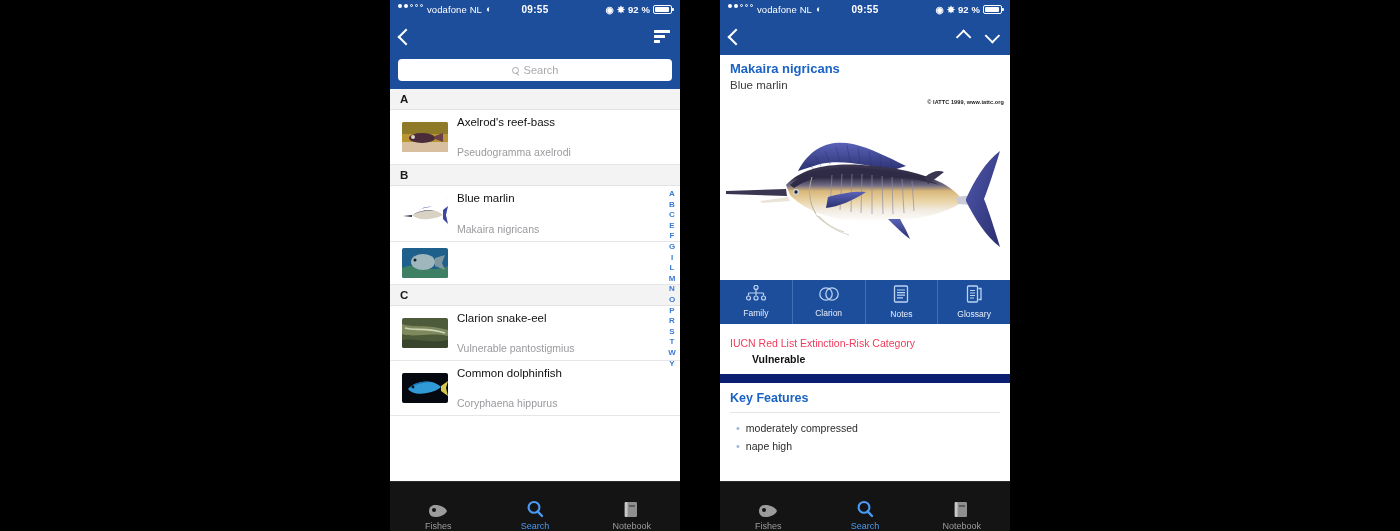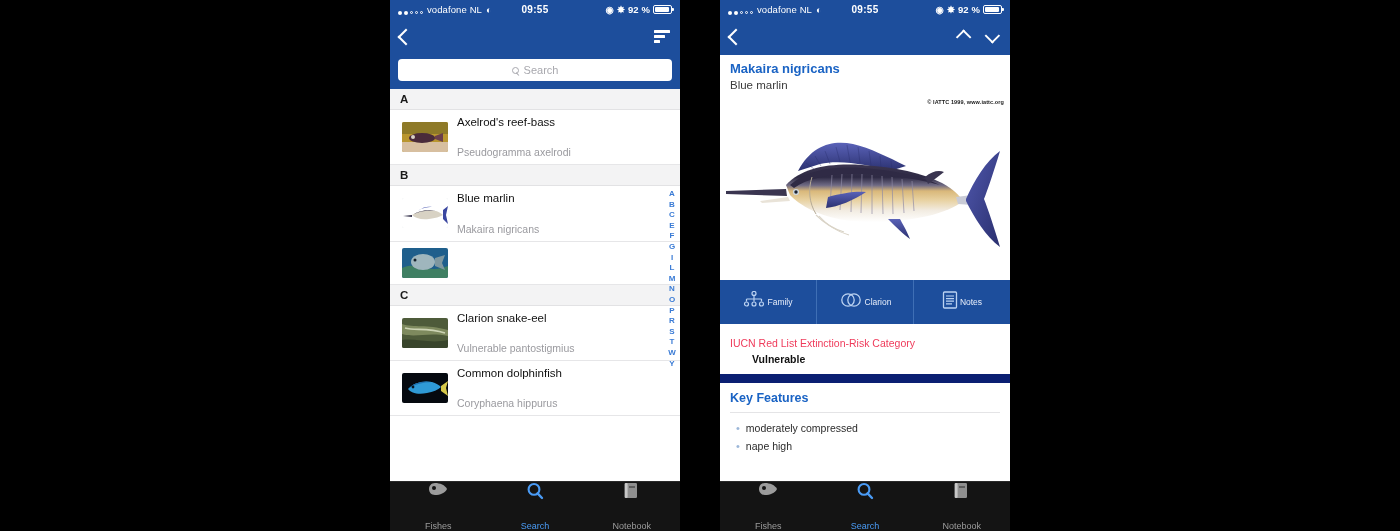--- a/index.html
+++ b/index.html
@@ -19,21 +19,21 @@
   #phone-left  { left: 390px; }
   #phone-right { left: 720px; }
 
   
   .statusbar {
     height: 18px; background: #1d4e9c; color: #ffffff;
     display: flex; align-items: center; padding: 0 8px;
     font-size: 9.5px; font-weight: bold; letter-spacing: .1px;
     flex: 0 0 auto;
   }
-  .sb-left { display: flex; align-items: flex-end; gap: 4px; flex: 1 1 0; }
+  .sb-left { display: flex; align-items: flex-start; gap: 4px; flex: 1 1 0; }
   .sb-center { flex: 0 0 auto; font-size: 10px; letter-spacing: .3px; }
   .sb-right { display: flex; align-items: center; justify-content: flex-end;
               gap: 3px; flex: 1 1 0; font-size: 9.5px; }
   .dots { display: flex; gap: 2px; align-items: center; }
   .dot { width: 4px; height: 4px; border-radius: 50%; background: #fff; }
   .dot.hollow { background: transparent; border: 1px solid #fff; width: 3px; height: 3px; }
   .carrier { font-size: 9.5px; font-weight: normal; }
   .wifi { font-size: 9px; }
   .batt {
     width: 19px; height: 9px; border: 1px solid #fff; border-radius: 2px;
@@ -97,37 +97,37 @@
     display: flex; flex-direction: column; align-items: center;
     font-size: 8px; font-weight: bold; color: #3a7bd5; line-height: 10.6px; cursor: pointer;
   }
 
   
   .tabbar {
     height: 50px; background: #141414; display: flex; flex: 0 0 auto;
     border-top: 1px solid #2a2a2a;
   }
   .tab { flex: 1 1 0; display: flex; flex-direction: column; align-items: center;
-         justify-content: space-between; gap: 3px; cursor: pointer; }
+         justify-content: flex-end; gap: 3px; cursor: pointer; }
   .tab .tlabel { font-size: 9px; color: #9c9c9c; }
   .tab.active .tlabel { color: #4a9bf5; }
   .tab svg { display: block; }
 
   
   .detail-scroll { flex: 1 1 auto; overflow: hidden; background: #fff; display: flex; flex-direction: column; }
   .sp-header { padding: 6px 10px 4px; background: #fff; }
   .sp-latin { font-size: 13px; font-weight: bold; color: #1a63c4; line-height: 1.2; }
   .sp-common { font-size: 11.5px; color: #3b3b3b; margin-top: 2px; }
   .illus-box { position: relative; height: 185px; background: #fff; }
   .copyright { position: absolute; right: 6px; top: 4px; font-size: 5.5px;
                font-weight: bold; color: #1a1a1a; letter-spacing: .1px; }
   .illus-box svg { position: absolute; left: 0; top: 16px; width: 100%; height: 160px; }
 
   .tabs4 { display: flex; background: #1d4e9c; height: 44px; flex: 0 0 auto; }
-  .t4 { flex: 1 1 0; display: flex; align-items: center;
+  .t4 { flex: 1 1 0; display: flex; flex-direction: column; align-items: center;
         justify-content: center; gap: 2px; cursor: pointer;
         border-right: 1px solid #3f6fb5; }
   .t4:last-child { border-right: none; }
   .t4 .t4label { font-size: 8.5px; color: #e8eefa; }
 
   .iucn { padding: 13px 10px 9px; background: #fff; }
   .iucn-title { font-size: 10.5px; color: #ef3b5b; font-weight: normal; line-height: 1.3; }
   .iucn-value { font-size: 10.5px; color: #111; font-weight: bold; margin-top: 3px; margin-left: 22px; }
   .navy-sep { height: 9px; background: #0b1f72; }
 
@@ -453,20 +453,28 @@
               </svg></span>
             <span class="t4label">Clarion</span>
           </div>
           <div class="t4">
             <span><svg width="16" height="18" viewBox="0 0 16 18">
                 <rect x="1.5" y="1" width="13" height="16" rx="1" fill="none" stroke="#bcd3f2" stroke-width="1.3"></rect>
                 <path d="M4 5h8M4 7.6h8M4 10.2h8M4 12.8h6" stroke="#bcd3f2" stroke-width="1.2"></path>
               </svg></span>
             <span class="t4label">Notes</span>
           </div>
+          <div class="t4">
+            <span><svg width="17" height="18" viewBox="0 0 17 18">
+                <rect x="1.5" y="1" width="10" height="16" rx="1" fill="none" stroke="#bcd3f2" stroke-width="1.3"></rect>
+                <path d="M4 5.5h5M4 8h5M4 10.5h5M4 13h4" stroke="#bcd3f2" stroke-width="1.1"></path>
+                <path d="M12.5 3.5h2.5v11h-2.5" fill="none" stroke="#bcd3f2" stroke-width="1.3"></path>
+              </svg></span>
+            <span class="t4label">Glossary</span>
+          </div>
         </div>
 
       <div class="iucn">
         <div class="iucn-title">IUCN Red List Extinction-Risk Category</div>
         <div class="iucn-value">Vulnerable</div>
       </div>
 
       <div class="navy-sep"></div>
 
       <div class="kf">

